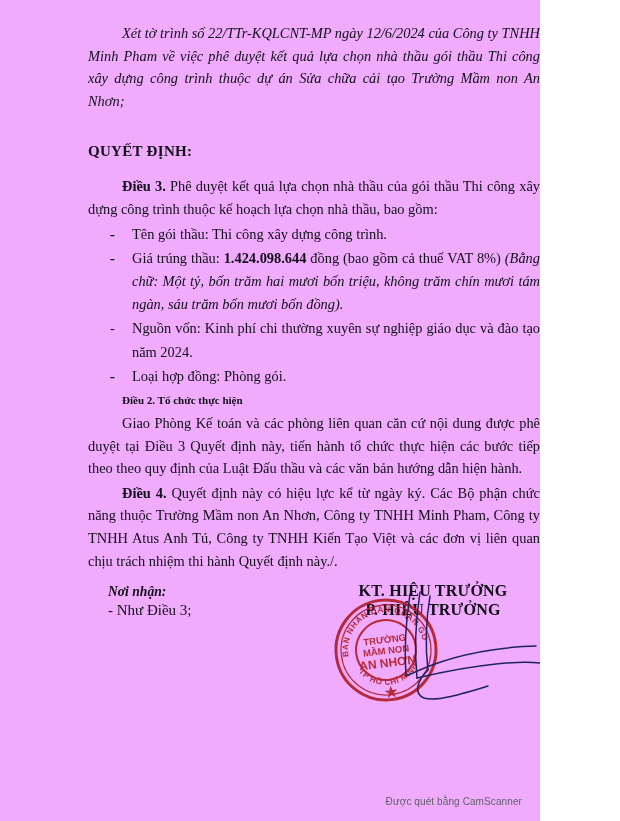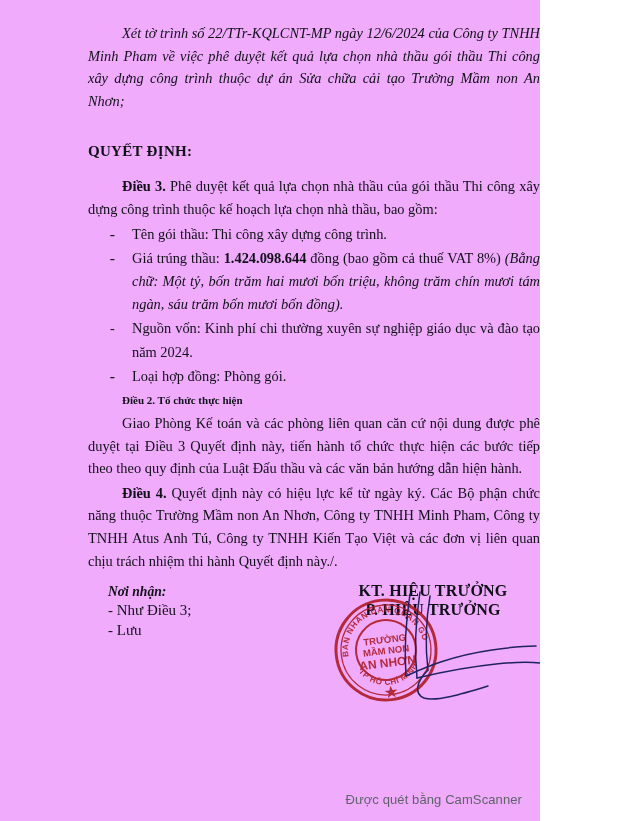--- a/index.html
+++ b/index.html
@@ -135,21 +135,21 @@
     top: 8px;
     width: 180px;
     height: 118px;
     pointer-events: none;
   }
   .footer-watermark {
     position: absolute;
     right: 18px;
     bottom: 14px;
     font-family: "Liberation Sans", sans-serif;
-    font-size: 13px;
+    font-size: 10px;
     color: #5f6368;
     letter-spacing: 0.1px;
   }
 </style>
 </head>
 <body>
 
 <div class="page">
   <div class="doc-body">
 
@@ -191,21 +191,20 @@
     <p class="article-head">Điều 2. Tổ chức thực hiện</p>
     <p class="para">Giao Phòng Kế toán và các phòng liên quan căn cứ nội dung được phê duyệt tại Điều 3 Quyết định này, tiến hành tổ chức thực hiện các bước tiếp theo theo quy định của Luật Đấu thầu và các văn bản hướng dẫn hiện hành.</p>
 
     <p class="para"><span class="inline-head">Điều 4.</span><span> Quyết định này có hiệu lực kể từ ngày ký. Các Bộ phận chức năng thuộc Trường Mầm non An Nhơn, Công ty TNHH Minh Pham, Công ty TNHH Atus Anh Tú, Công ty TNHH Kiến Tạo Việt và các đơn vị liên quan chịu trách nhiệm thi hành Quyết định này./.</span></p>
 
     <div class="sig-area">
 
       <div class="recipients">
         <div class="recipients-title">Nơi nhận:</div>
         <div class="recipients-item">- Như Điều 3;</div>
-        <div class="recipients-item">- Lưu</div>
       </div>
 
       <div class="signer">
         <div class="signer-title">KT. HIỆU TRƯỞNG</div>
         <div class="signer-title">P. HIỆU TRƯỞNG</div>
 
         <div class="stamp">
           <svg width="104" height="104" viewBox="0 0 104 104" xmlns="http://www.w3.org/2000/svg">
             <defs>
               <path id="arcTop" d="M 14,52 A 38,38 0 0 1 90,52" fill="none"></path>

